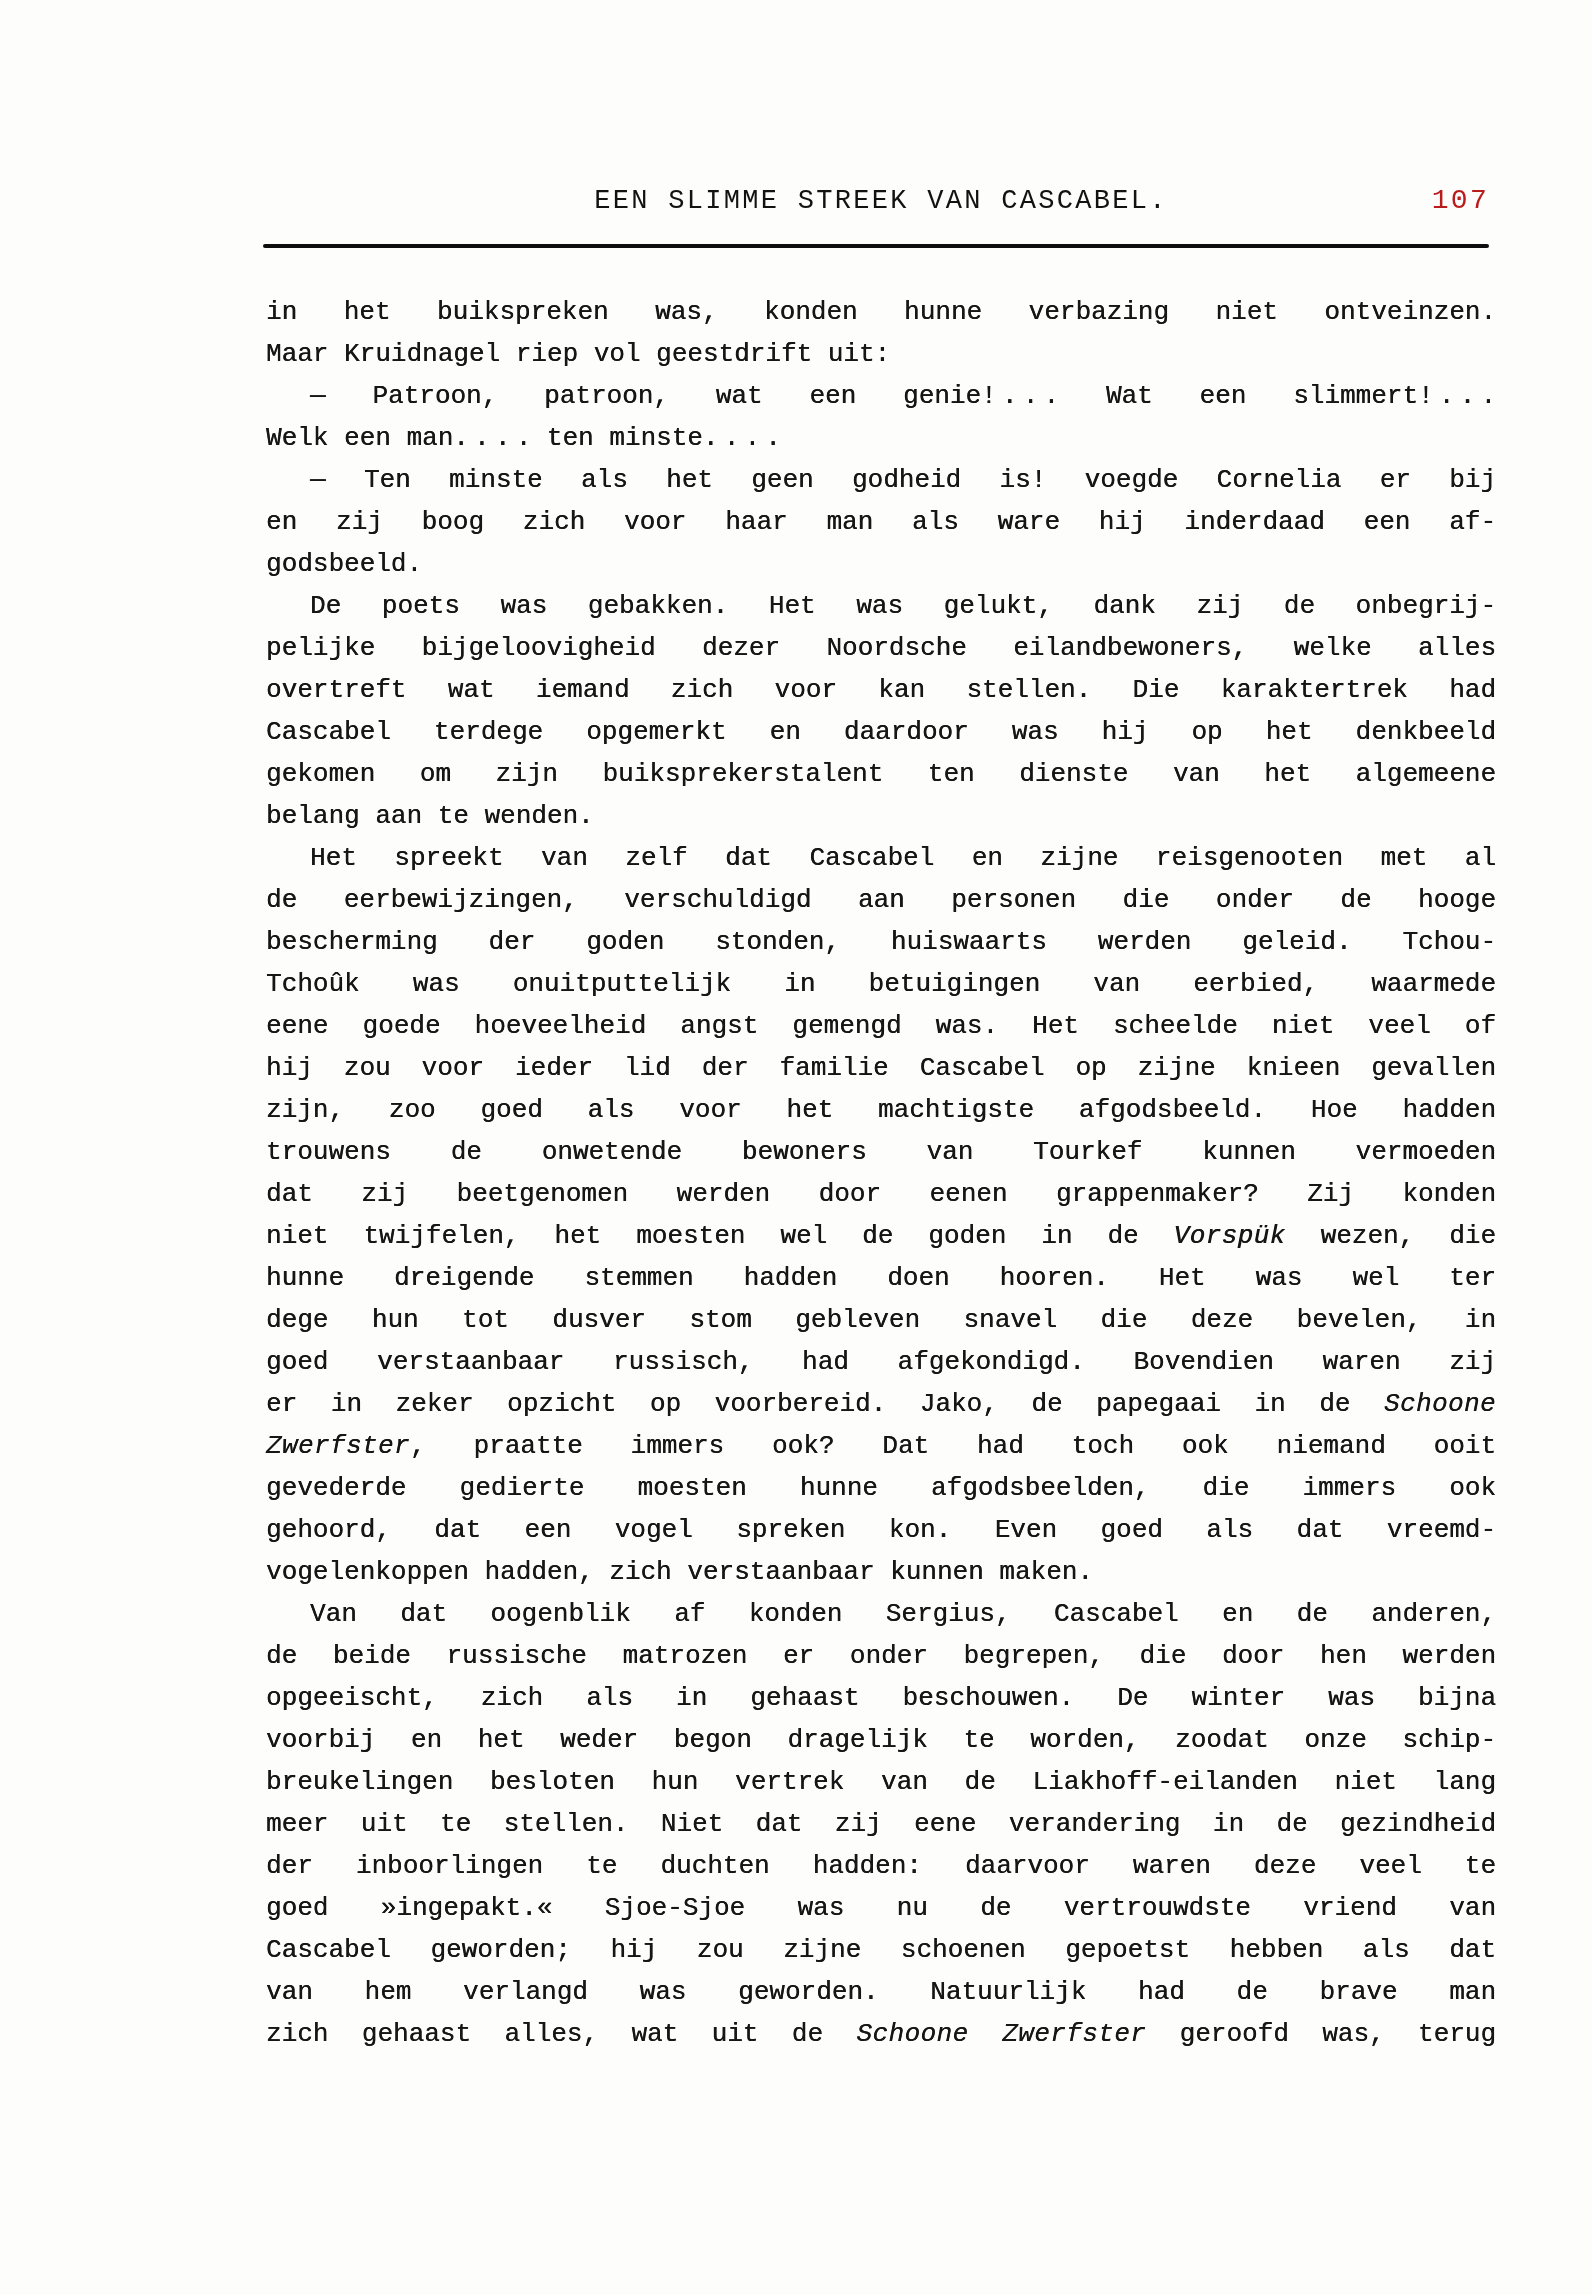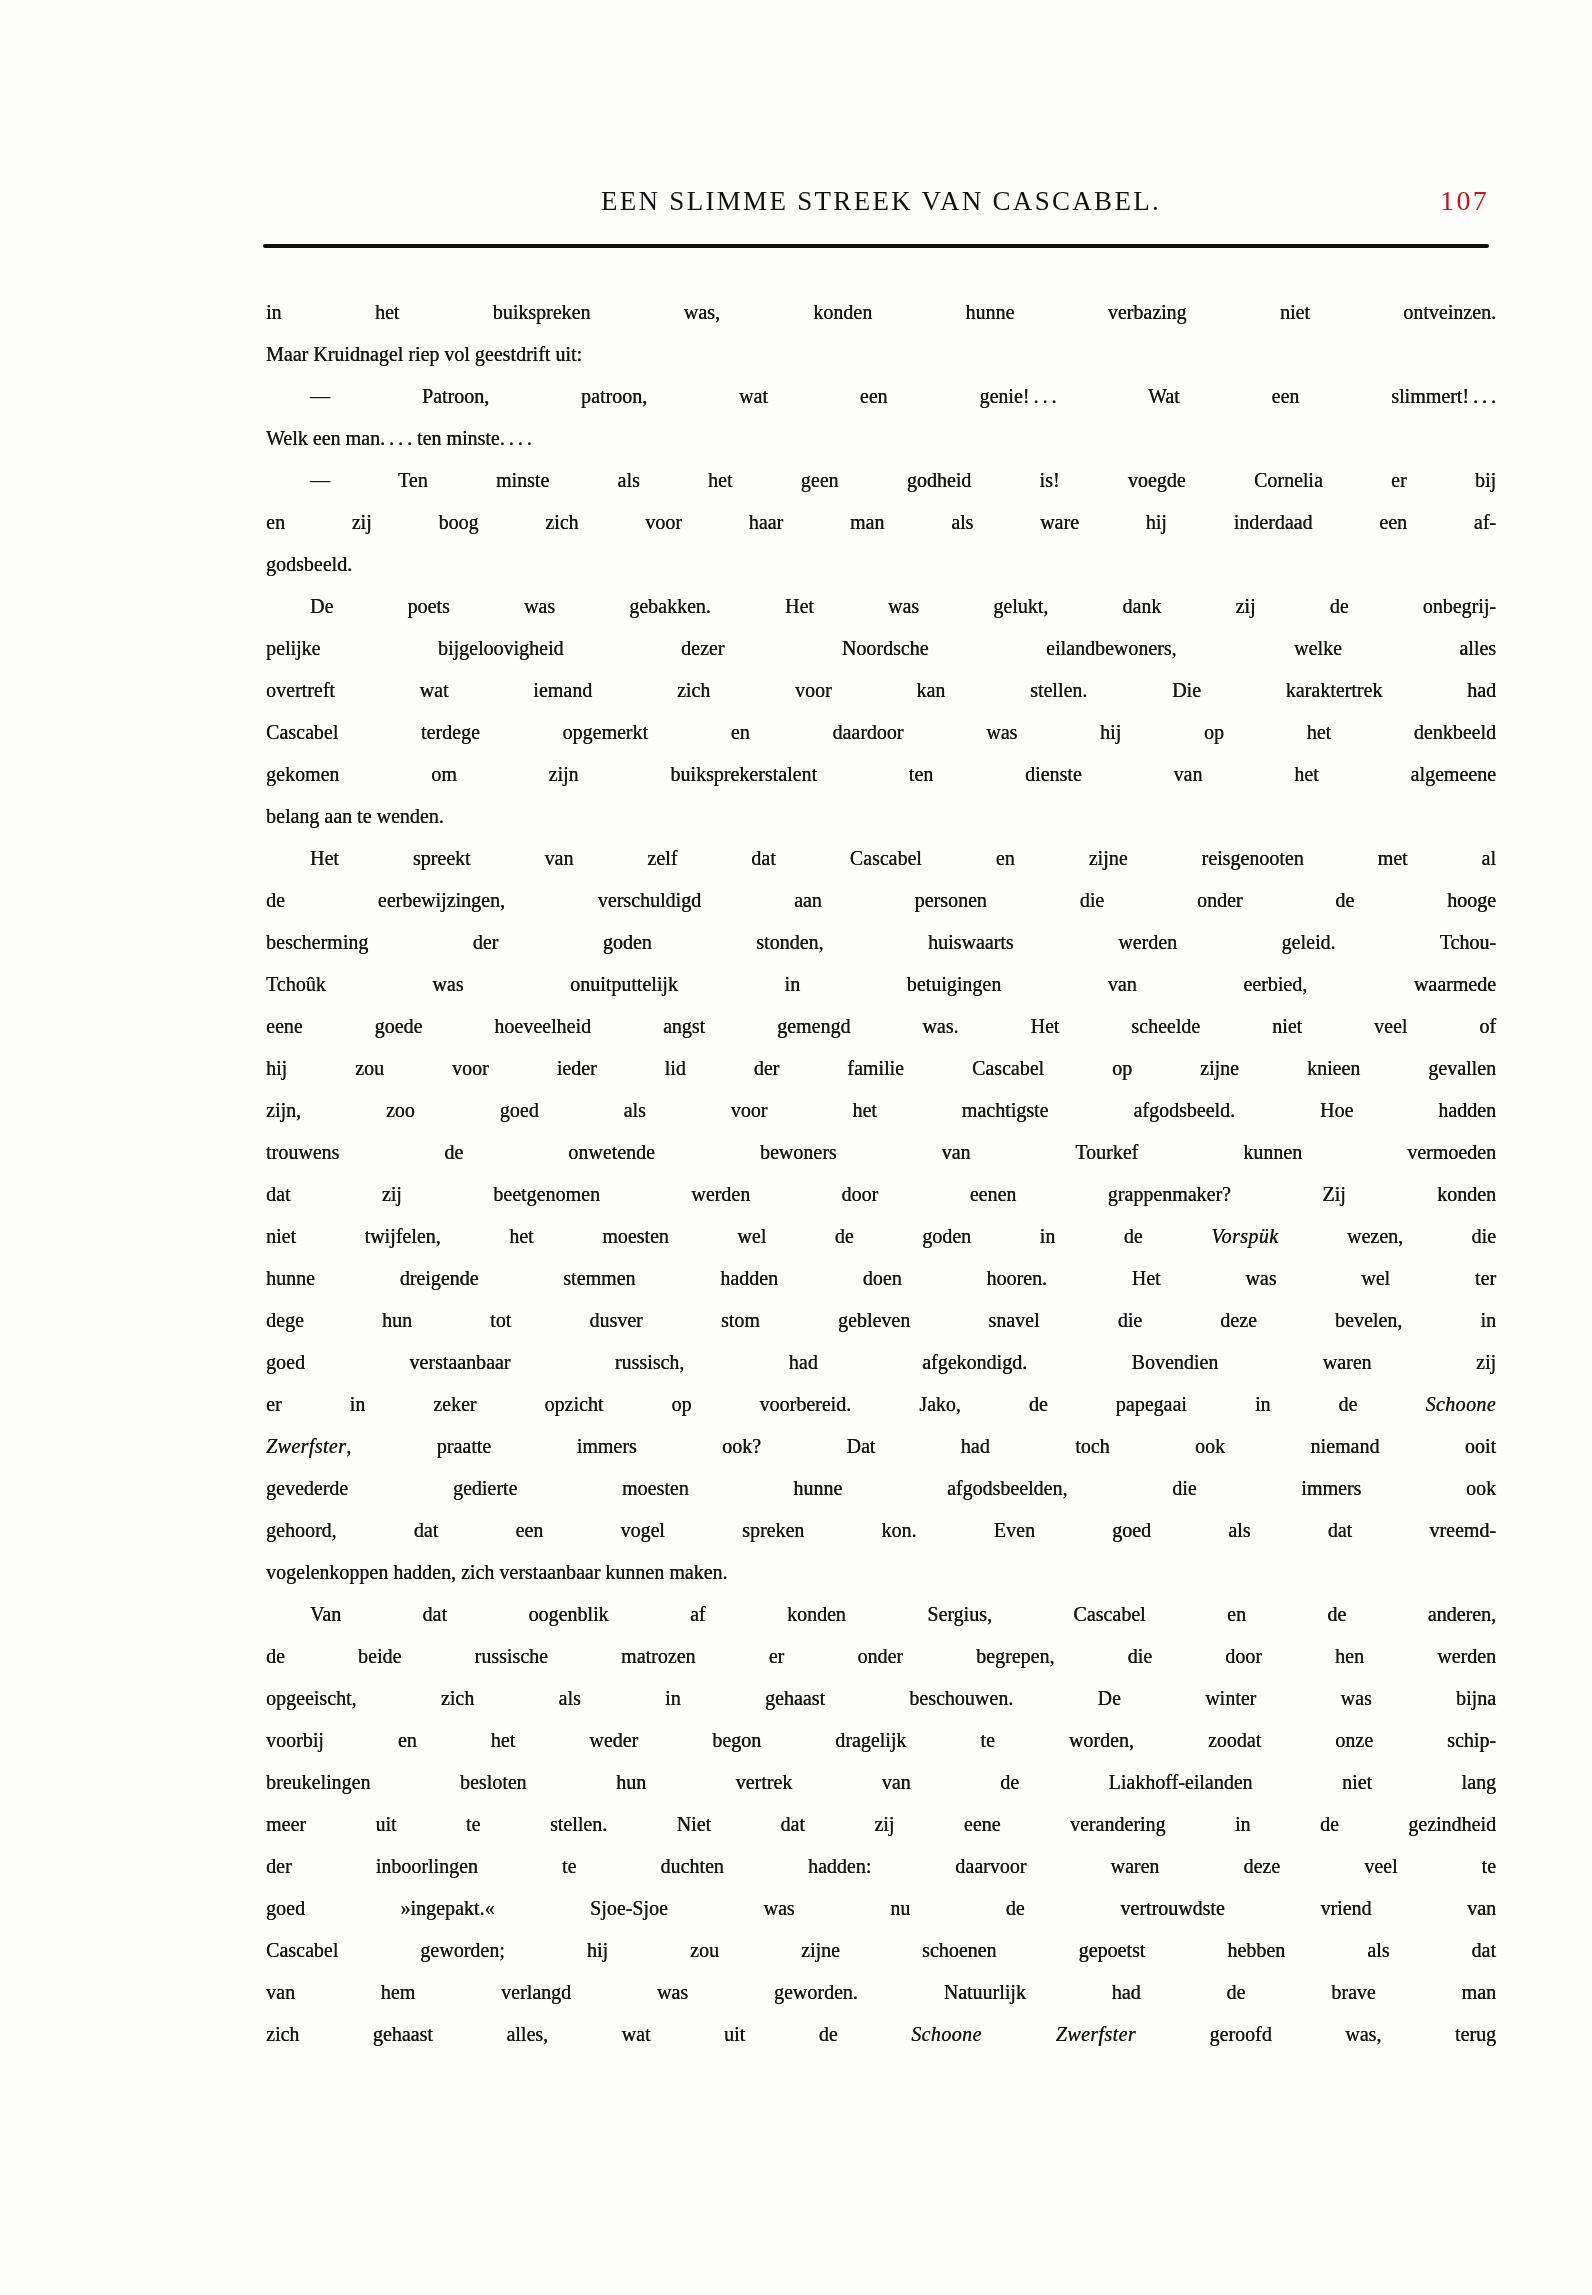--- a/index.html
+++ b/index.html
@@ -6,21 +6,21 @@
     margin: 0;
     padding: 0;
     background: #ffffff;
   }
   .page {
     position: relative;
     width: 1592px;
     height: 2295px;
     background: #fdfdfc;
     color: #161616;
-    font-family: Liberation Serif, serif;
+    font-family: Liberation Mono, monospace;
     overflow: hidden;
   }
   .head-title {
     position: absolute;
     left: 266px;
     top: 186px;
     width: 1230px;
     text-align: center;
     font-size: 27px;
     letter-spacing: 2.3px;
@@ -42,21 +42,21 @@
     width: 1226px;
     height: 3.9px;
     background: #0e0e0e;
     border-radius: 2.3px;
   }
   .body-text {
     position: absolute;
     left: 266px;
     top: 291px;
     width: 1230px;
-    font-size: 20px;
+    font-size: 26px;
     line-height: 42px;
     text-shadow: 0.3px 0 0 currentColor; 
   }
   .line {
     height: 42px;
     text-align: justify;
     text-align-last: justify;
     white-space: normal;
   }
   .line.flush {

